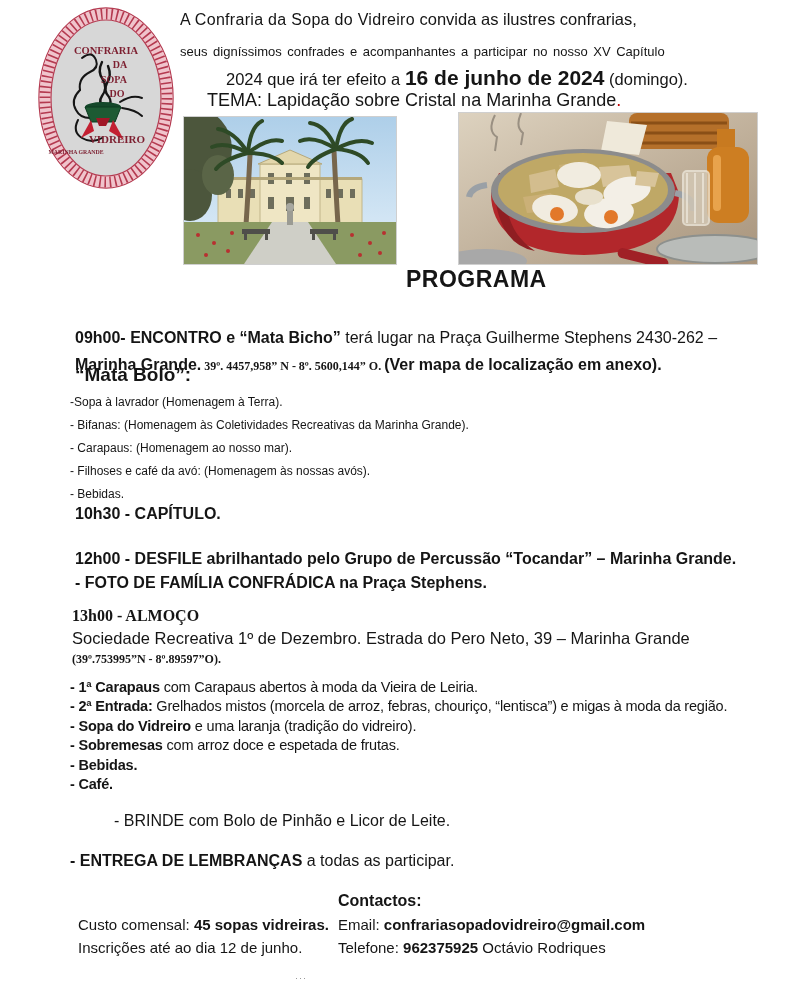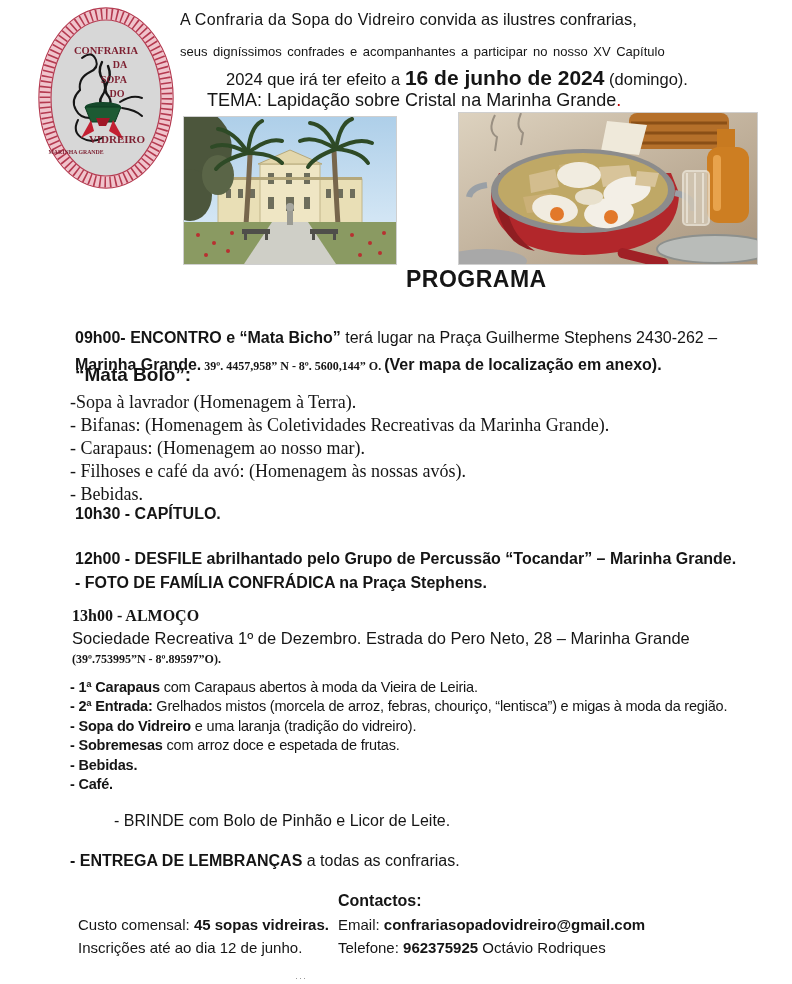--- a/index.html
+++ b/index.html
@@ -20,21 +20,21 @@
 
   
   .photo{position:absolute;border:1px solid #cfcfcf;}
 
   
   .programa{left:406px;top:266px;font-size:23px;font-weight:bold;letter-spacing:.5px;}
   .p09{left:75px;top:299px;font-size:16px;line-height:27px;margin-top:25px;}
   .p09 .rm{font-weight:normal;}
   .p09 .coords{font-family:"Liberation Serif",serif;font-weight:bold;font-size:12px;}
   .mb-head{left:75px;top:364px;font-size:19px;font-weight:bold;}
-  .mb-list{left:70px;top:391px;font-family:Liberation Serif, serif;font-size:18px;line-height:23px;}
+  .mb-list{left:70px;top:391px;font-family:Liberation Sans, sans-serif;font-size:12px;line-height:23px;}
   .t1030{left:75px;top:505px;font-size:16px;font-weight:bold;}
   .t1200{left:75px;top:547px;font-size:16px;font-weight:bold;line-height:23.5px;}
   .t1300-h{left:72px;top:607px;font-size:16px;font-weight:bold;font-family:Liberation Serif, serif;}
   .t1300-venue{left:72px;top:629px;font-size:16.5px;}
   .t1300-coords{left:72px;top:652px;font-family:"Liberation Serif",serif;font-weight:bold;font-size:12px;}
   .menu{left:70px;top:678px;font-size:14.5px;line-height:19.4px;letter-spacing:-0.2px;}
   .brinde{left:70px;top:812px;font-size:16px;font-weight:normal;margin-left:44px;}
   .entrega{left:70px;top:852px;font-size:16px;}
   .entrega .lead{font-weight:bold;}
 
@@ -273,36 +273,36 @@
   </div>
 
   <div class="abs t1030">10h30 - CAPÍTULO.</div>
 
   <div class="abs t1200">
     <div>12h00 - DESFILE abrilhantado pelo Grupo de Percussão “Tocandar” – Marinha Grande.</div>
     <div>- FOTO DE FAMÍLIA CONFRÁDICA na Praça Stephens.</div>
   </div>
 
   <div class="abs t1300-h">13h00 - ALMOÇO</div>
-  <div class="abs t1300-venue">Sociedade Recreativa 1º de Dezembro. Estrada do Pero Neto, 28 – Marinha Grande</div>
+  <div class="abs t1300-venue">Sociedade Recreativa 1º de Dezembro. Estrada do Pero Neto, 39 – Marinha Grande</div>
   <div class="abs t1300-coords">(39º.753995”N - 8º.89597”O).</div>
 
   <div class="abs menu">
     <div><span class="b">- 1ª Carapaus</span><span> com Carapaus abertos à moda da Vieira de Leiria.</span></div>
     <div><span class="b">- 2ª Entrada:</span><span> Grelhados mistos (morcela de arroz, febras, chouriço, “lentisca”) e migas à moda da região.</span></div>
     <div><span class="b">- Sopa do Vidreiro</span><span> e uma laranja (tradição do vidreiro).</span></div>
     <div><span class="b">- Sobremesas</span><span> com arroz doce e espetada de frutas.</span></div>
     <div><span class="b">- Bebidas.</span><span></span></div>
     <div><span class="b">- Café.</span><span></span></div>
   </div>
 
   <div class="abs brinde">- BRINDE com Bolo de Pinhão e Licor de Leite.</div>
 
   <div class="abs entrega">
-    <span class="lead">- ENTREGA DE LEMBRANÇAS</span><span> a todas as confrarias.</span>
+    <span class="lead">- ENTREGA DE LEMBRANÇAS</span><span> a todas as participar.</span>
   </div>
 
   <div class="abs c-head">Contactos:</div>
   <div class="abs c-left">
     <div><span>Custo comensal: </span><span class="b">45 sopas vidreiras.</span></div>
     <div>Inscrições até ao dia 12 de junho.</div>
   </div>
   <div class="abs c-right">
     <div><span>Email: </span><span class="b">confrariasopadovidreiro@gmail.com</span></div>
     <div><span>Telefone: </span><span class="b">962375925</span><span> Octávio Rodriques</span></div>

